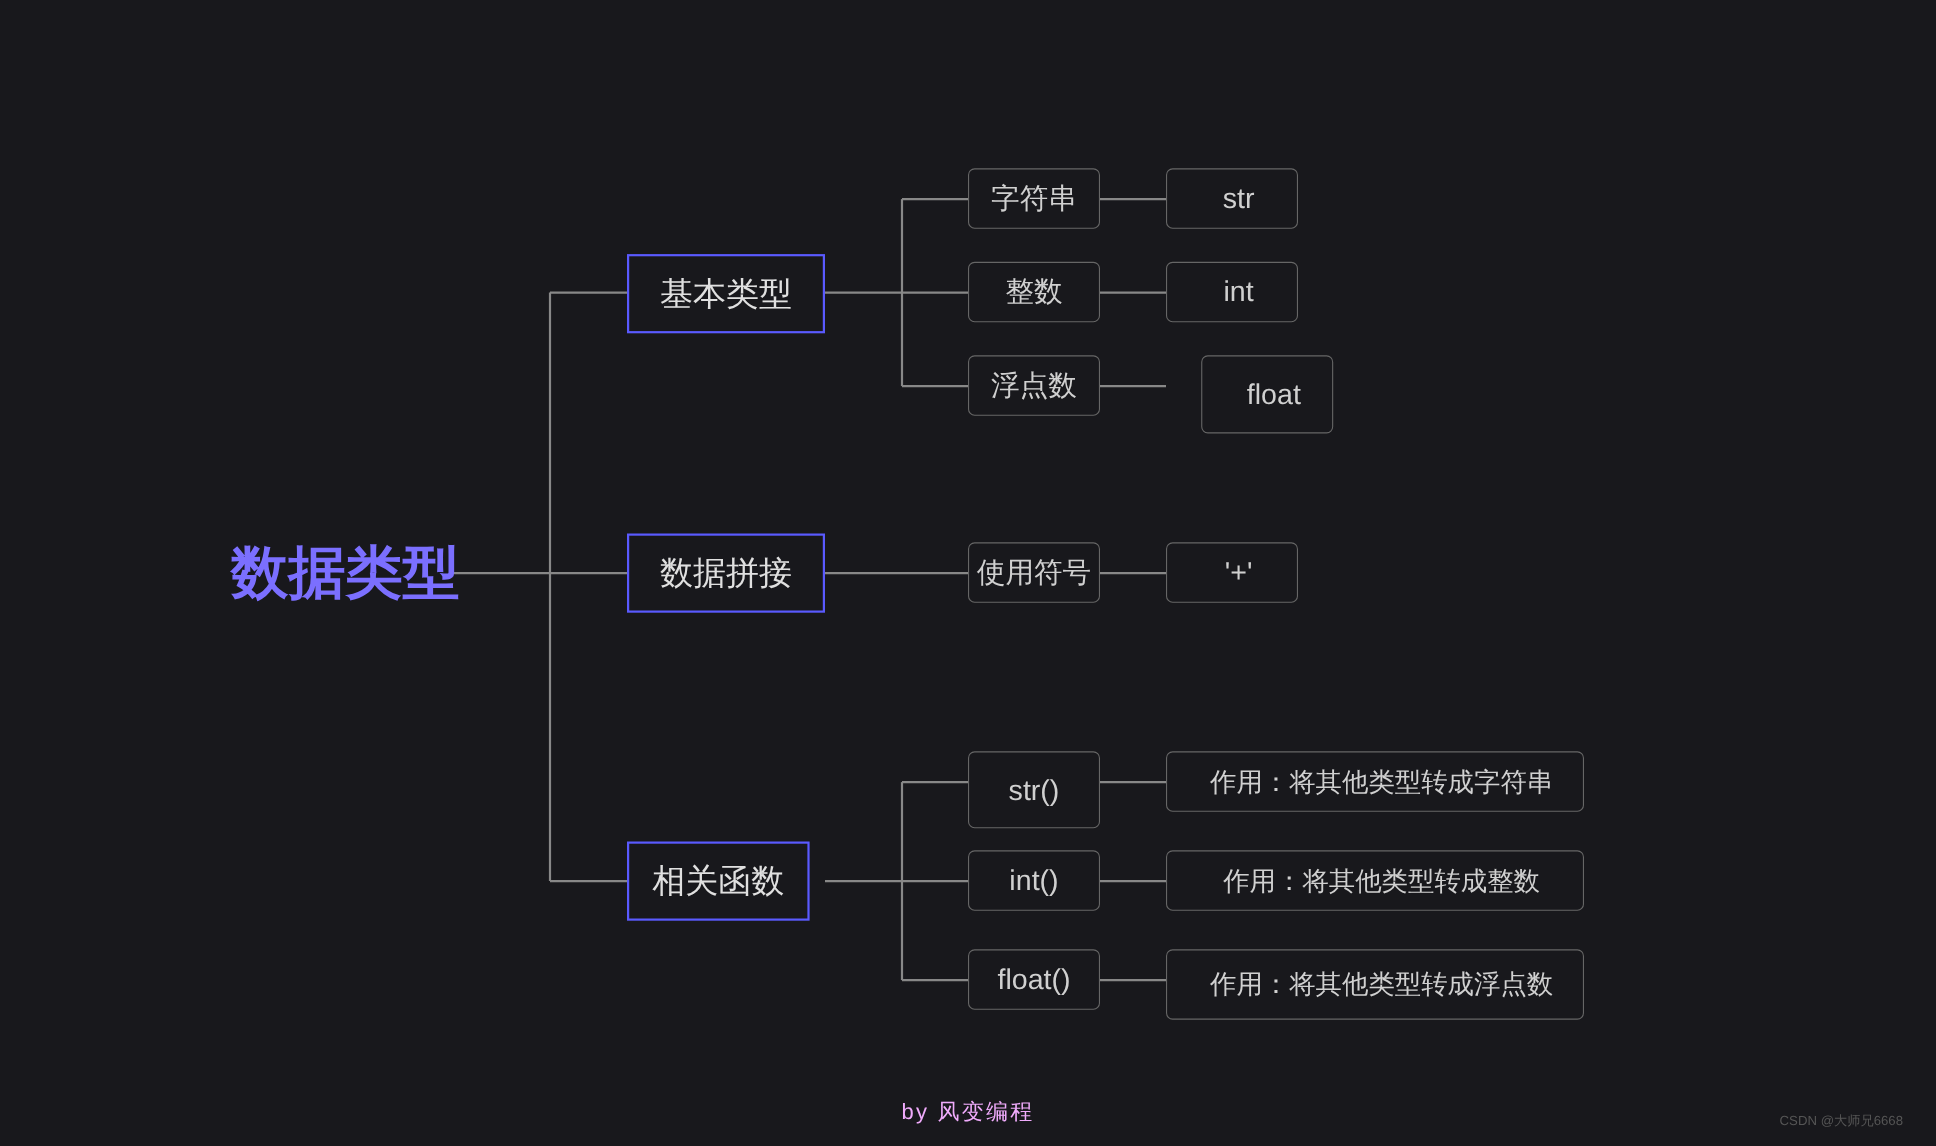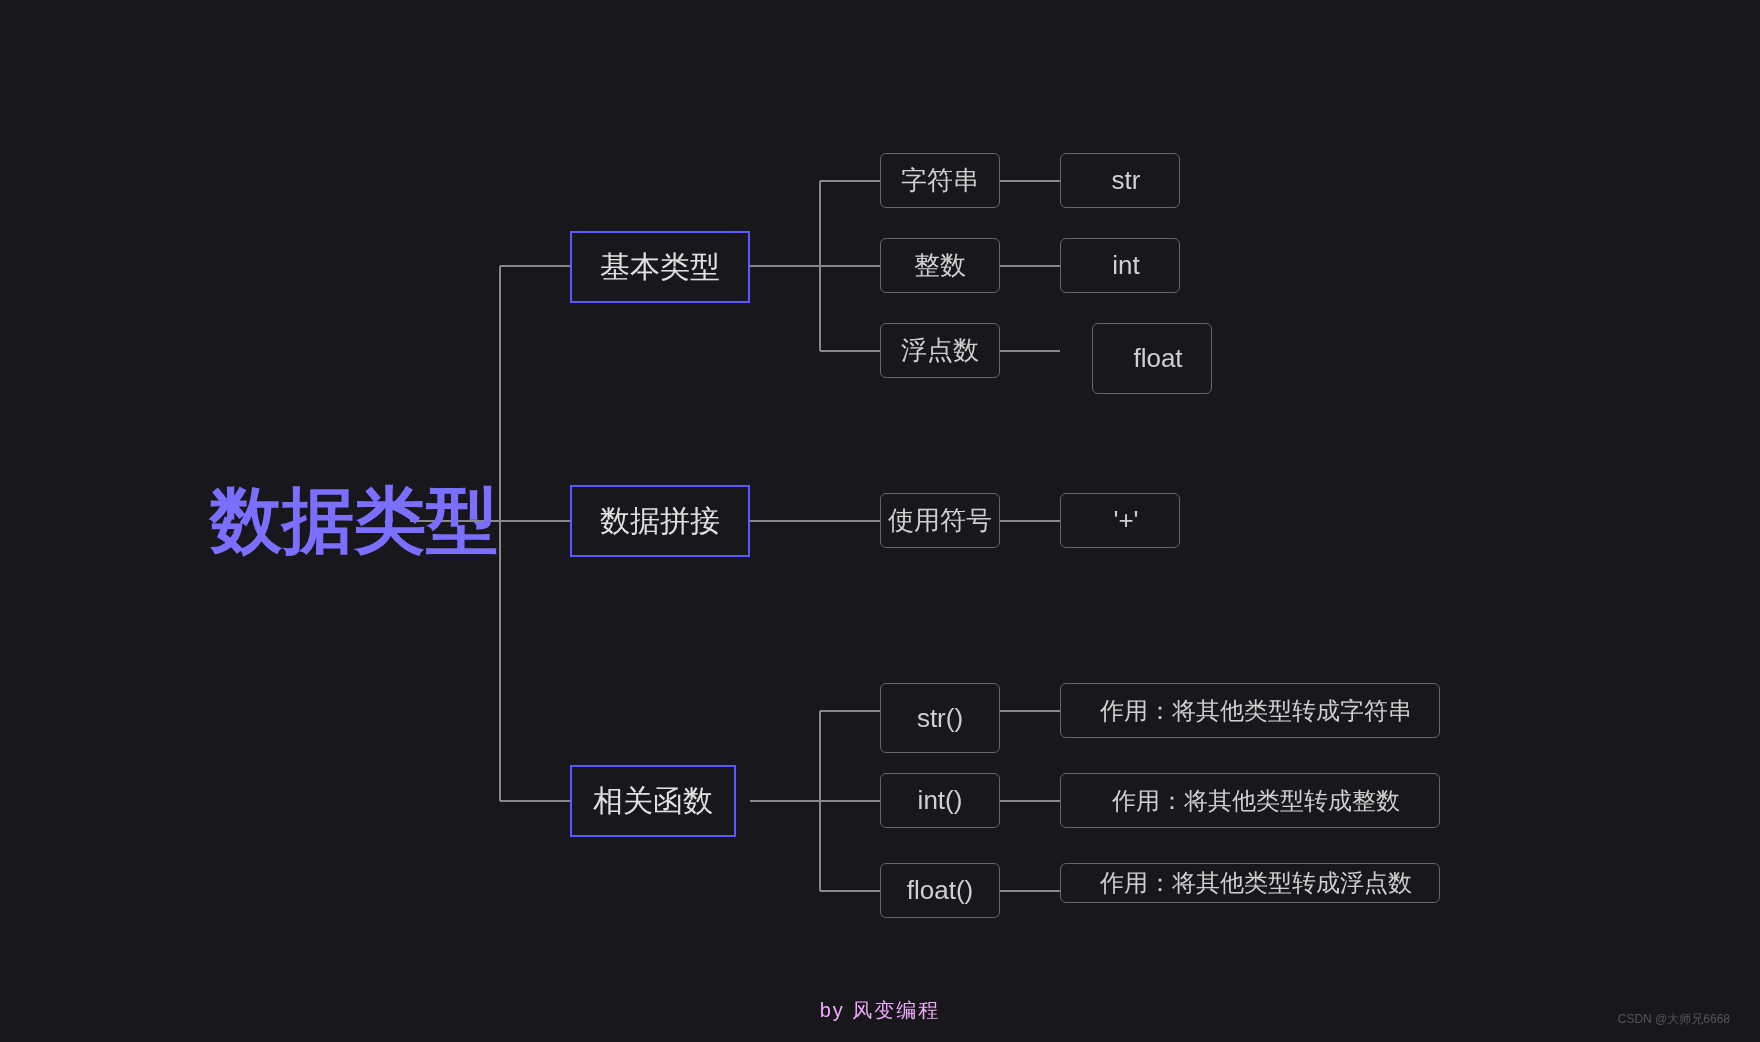--- a/index.html
+++ b/index.html
@@ -47,21 +47,21 @@
       height: 880px;
     }
 
     
     .root-label {
       position: absolute;
       left: 30px;
       top: 50%;
       transform: translateY(-50%);
       color: #7b6fff;
-      font-size: 72px;
+      font-size: 52px;
       font-weight: bold;
       white-space: nowrap;
     }
 
     
     .lines-svg {
       position: absolute;
       inset: 0;
       width: 100%;
       height: 100%;
@@ -174,18 +174,18 @@
 
   <div class="box" style="left:390px; top:684px; width:166px; height:72px;">相关函数</div>
 
   <div class="leaf" style="left:700px; top:602px; width:120px; height:70px;">str()</div>
   <div class="val wide" style="left:880px; top:602px; width:380px; height:55px;">作用：将其他类型转成字符串</div>
 
   <div class="leaf" style="left:700px; top:692px; width:120px; height:55px;">int()</div>
   <div class="val wide" style="left:880px; top:692px; width:380px; height:55px;">作用：将其他类型转成整数</div>
 
   <div class="leaf" style="left:700px; top:782px; width:120px; height:55px;">float()</div>
-  <div class="val wide" style="left:880px; top:782px; width:380px; height:40px;">作用：将其他类型转成浮点数</div>
+  <div class="val wide" style="left:880px; top:782px; width:380px; height:64px;">作用：将其他类型转成浮点数</div>
 
 </div>
 
 <div class="watermark-bottom">by  风变编程</div>
 <div class="watermark-br">CSDN @大师兄6668</div>
 
 </body></html>

